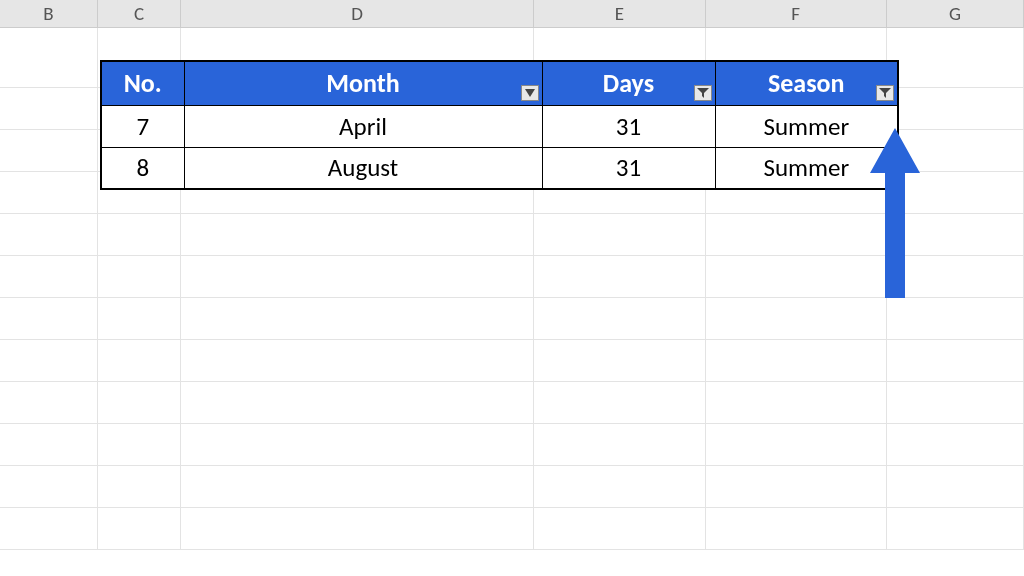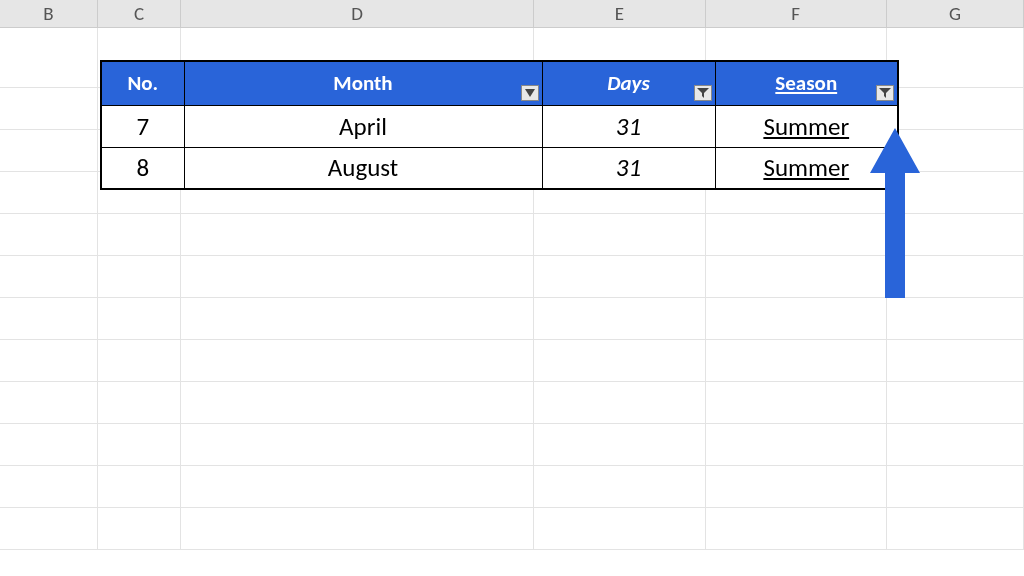--- a/index.html
+++ b/index.html
@@ -67,32 +67,32 @@
       border: 1.5px solid #000;
       text-align: center;
       font-size: 25px;
       padding: 4px 6px;
       position: relative;
     }
     .data-table th {
       background: #2964d9;
       color: #fff;
       font-weight: bold;
-      font-size: 21px;
+      font-size: 26px;
       height: 44px;
     }
     .data-table td {
       height: 42px;
       font-size: 25px;
       color: #000;
     }
     .c-no { width: 83px; }
     .c-month { width: 358px; margin-left: 48px; }
-    .c-days { width: 173px; font-style: italic; }
-    .c-season { width: 183px; text-decoration: underline; }
+    .c-days { width: 173px; }
+    .c-season { width: 183px; }
 
     .filter-btn {
       position: absolute;
       right: 3px;
       bottom: 4px;
       width: 18px;
       height: 16px;
       background: #e8e8e8;
       border: 1px solid #888;
       display: flex;

